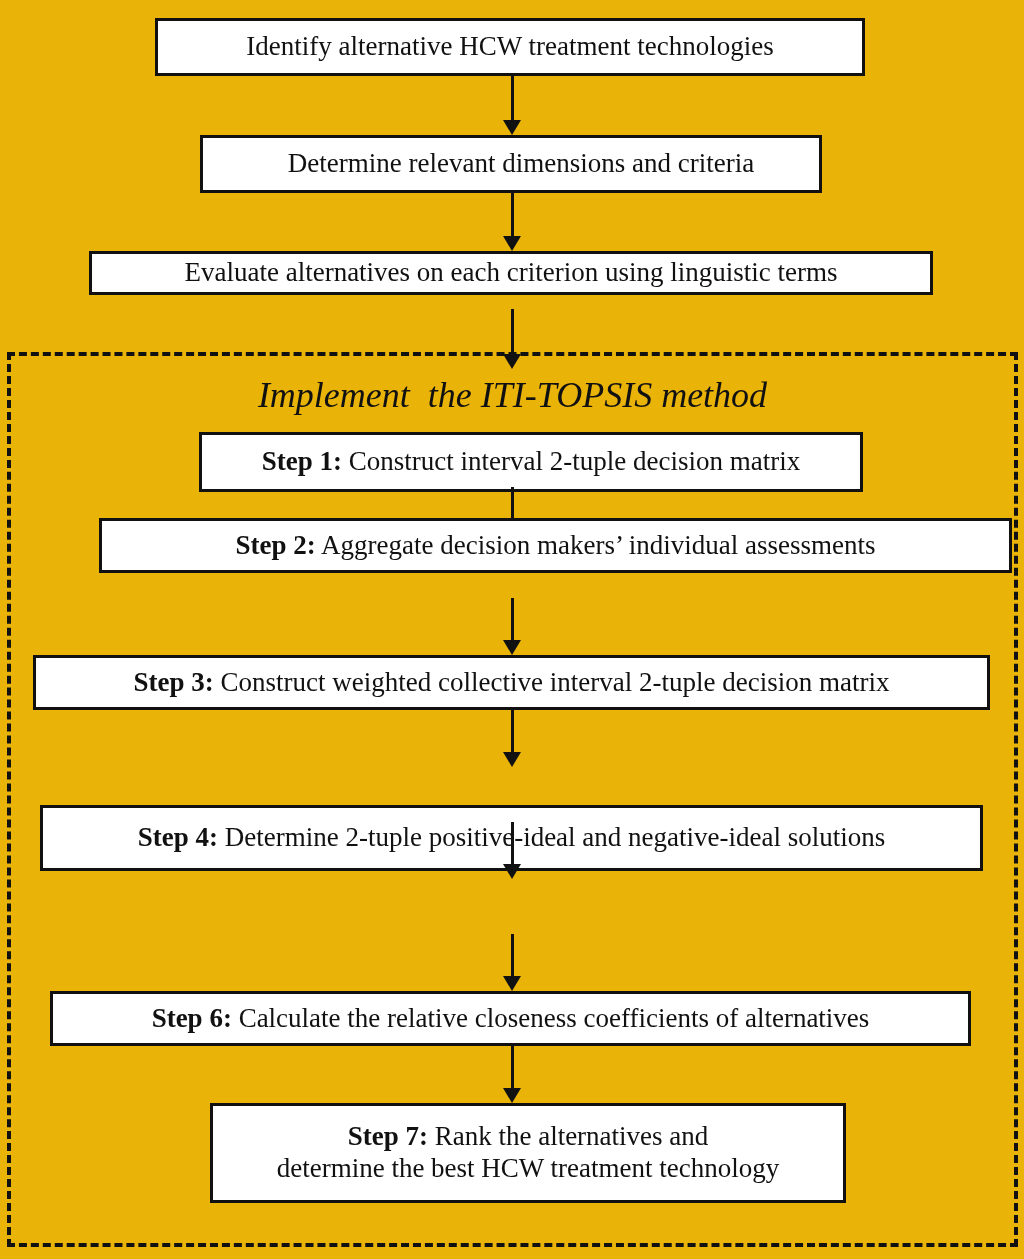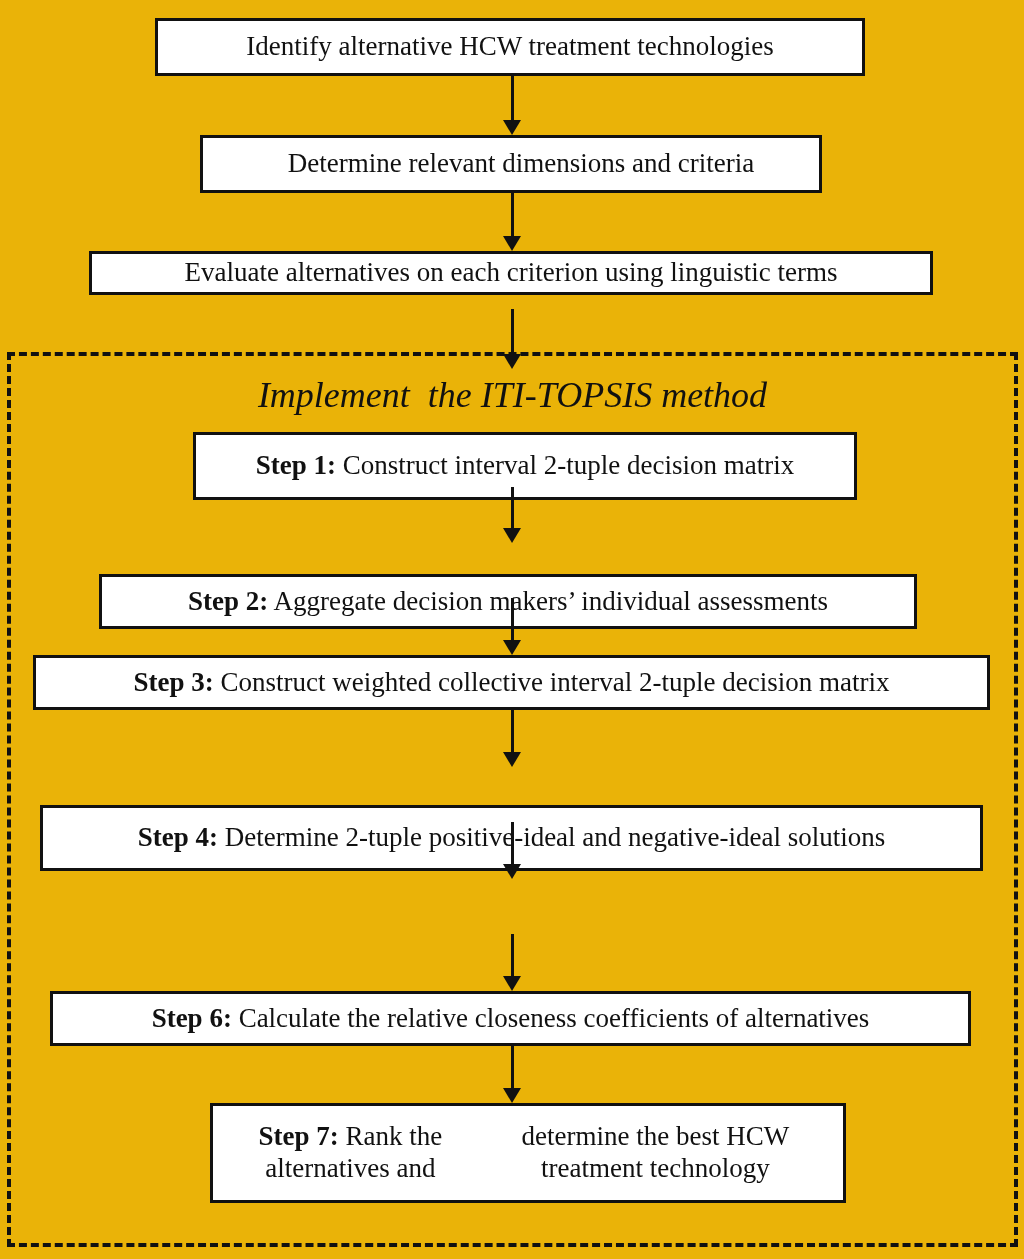--- a/index.html
+++ b/index.html
@@ -118,32 +118,32 @@
 
   <div class="arrow" style="left:503px; top:309px; width:18px; height:60px;">
     <span class="shaft" style="height:47px;"></span>
     <span class="head"></span>
   </div>
 
   <div class="dashed-region" style="left:7px; top:352px; width:1011px; height:895px;"></div>
 
   <div class="region-title" style="left:7px; top:374px; width:1011px;">Implement  the ITI-TOPSIS method</div>
 
-  <div class="box" style="left:193px; top:432px; width:664px; height:68px;">
+  <div class="box" style="left:199px; top:432px; width:664px; height:60px;">
     <span class="txt">
       <b>Step 1:</b><span> Construct interval 2-tuple decision matrix</span>
     </span>
   </div>
 
   <div class="arrow" style="left:503px; top:487px; width:18px; height:56px;">
     <span class="shaft" style="height:43px;"></span>
     <span class="head"></span>
   </div>
 
-  <div class="box" style="left:99px; top:574px; width:818px; height:55px;">
+  <div class="box" style="left:99px; top:518px; width:913px; height:55px;">
     <span class="txt">
       <b>Step 2:</b><span> Aggregate decision makers’ individual assessments</span>
     </span>
   </div>
 
   <div class="arrow" style="left:503px; top:598px; width:18px; height:57px;">
     <span class="shaft" style="height:44px;"></span>
     <span class="head"></span>
   </div>
 
@@ -179,20 +179,20 @@
     <span class="txt">
       <b>Step 6:</b><span> Calculate the relative closeness coefficients of alternatives</span>
     </span>
   </div>
 
   <div class="arrow" style="left:503px; top:1046px; width:18px; height:57px;">
     <span class="shaft" style="height:44px;"></span>
     <span class="head"></span>
   </div>
 
-  <div class="box" style="left:210px; top:1103px; width:636px; height:100px; flex-direction:row;">
+  <div class="box" style="left:210px; top:1103px; width:636px; height:100px; flex-direction:column;">
     <span class="txt">
       <b>Step 7:</b><span> Rank the alternatives and</span>
     </span>
     <span class="txt">determine the best HCW treatment technology</span>
   </div>
 
 </div>
 
 </body></html>

